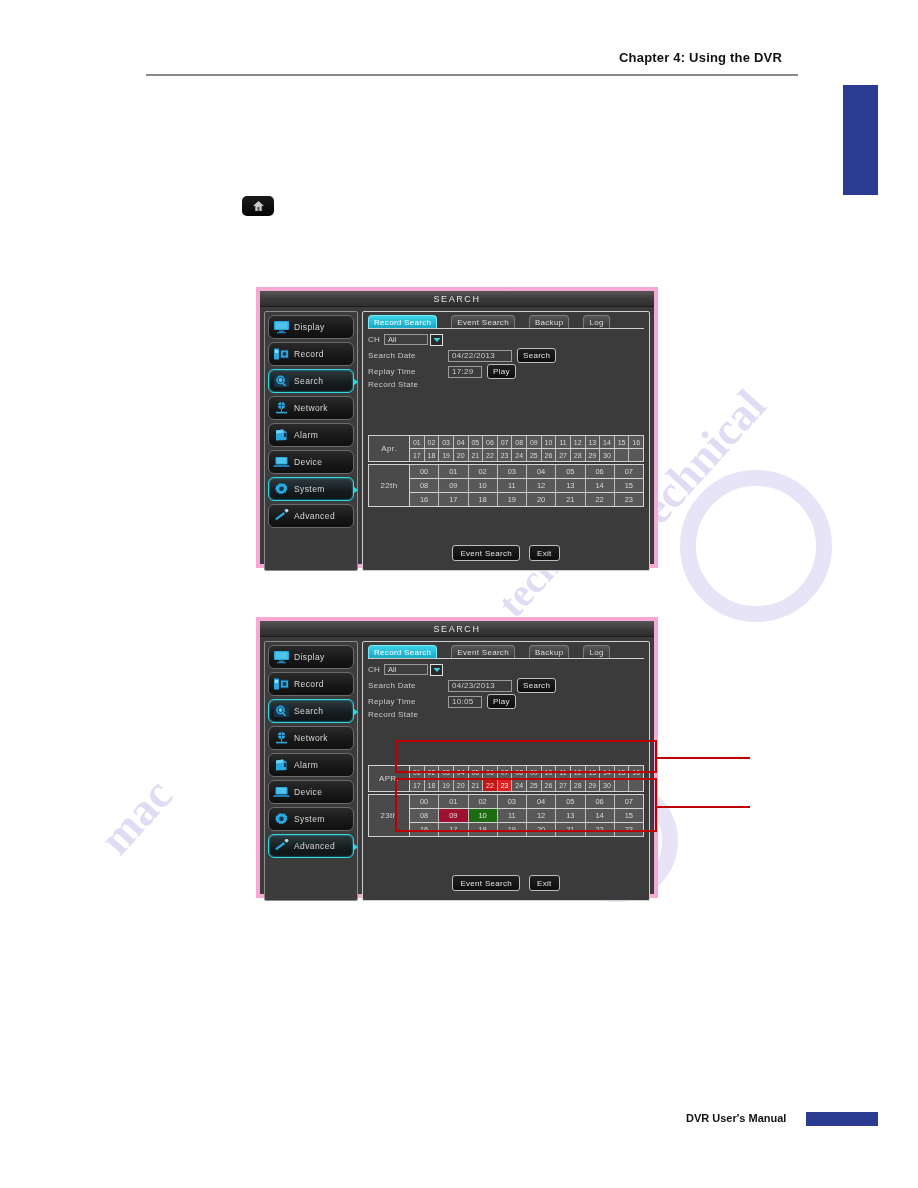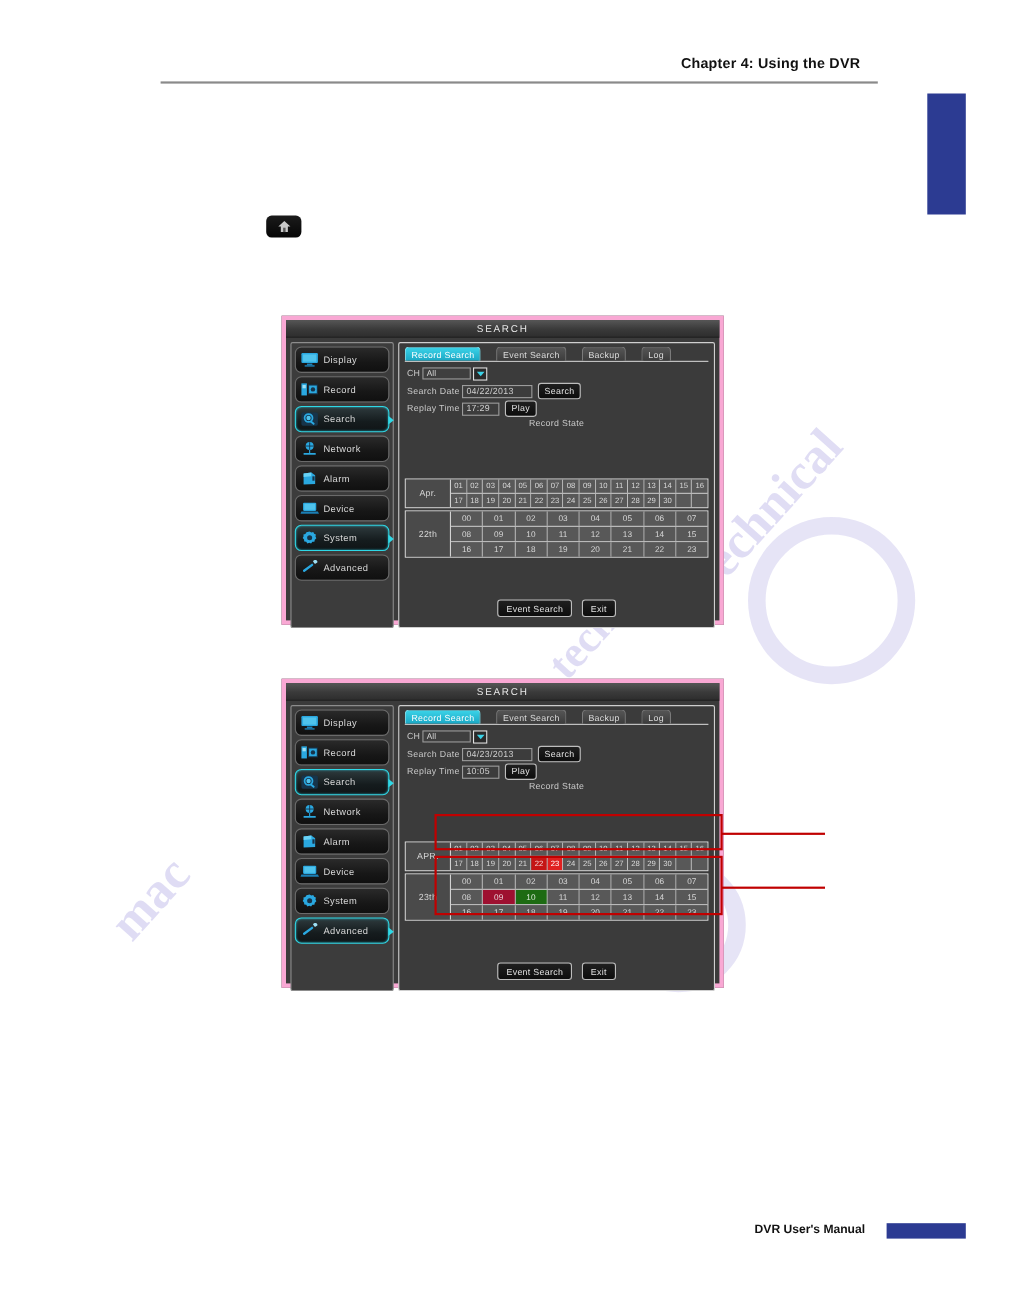--- a/index.html
+++ b/index.html
@@ -69,21 +69,21 @@
 
   .titlebar{
     position:relative;height:15px;
     background:linear-gradient(#565656,#3a3a3a 55%,#2e2e2e);
     border-bottom:1px solid #1d1d1d;
     display:flex;align-items:center;justify-content:center;
   }
   .titlebar .ttl{font-size:9px;color:#e6e6e6;letter-spacing:1.6px;}
 
   .body-area{position:relative;height:264px;padding:4px 4px 0 4px;box-sizing:border-box;
-    display:flex;gap:4px;text-align:center;}
+    display:flex;gap:4px;}
 
   
   .sidebar{
     width:94px;flex:0 0 94px;border:1px solid #8d8d8d;border-radius:2px;
     background:#3c3c3c;box-sizing:border-box;padding:3px 3px;
     display:flex;flex-direction:column;justify-content:flex-start;gap:3px;
   }
   .menu-item{
     height:24px;border-radius:6px;border:1px solid #6a6a6a;
     background:linear-gradient(#2a2a2a,#171717 60%,#101010);
@@ -134,21 +134,21 @@
   }
   .combo-btn{
     width:13px;height:12px;border:1px solid #e2e2e2;background:#2a2a2a;
     display:flex;align-items:center;justify-content:center;box-sizing:border-box;
   }
   .combo-btn svg{display:block;}
 
   .field{
     height:12px;border:1px solid #9c9c9c;background:#3c3c3c;
     font-size:8px;color:#cfcfcf;display:flex;align-items:center;padding:0 3px;
-    box-sizing:border-box;letter-spacing:.3px;
+    box-sizing:border-box;letter-spacing:.3px;margin-left:28px;
   }
   .field.date{width:64px;margin-right:5px;}
   .field.time{width:34px;margin-right:5px;}
 
   .btn{
     height:13px;padding:0 5px;border-radius:3px;border:1px solid #bdbdbd;
     background:linear-gradient(#1f1f1f,#0d0d0d);
     font-size:8px;color:#e2e2e2;display:flex;align-items:center;letter-spacing:.3px;
   }
 

